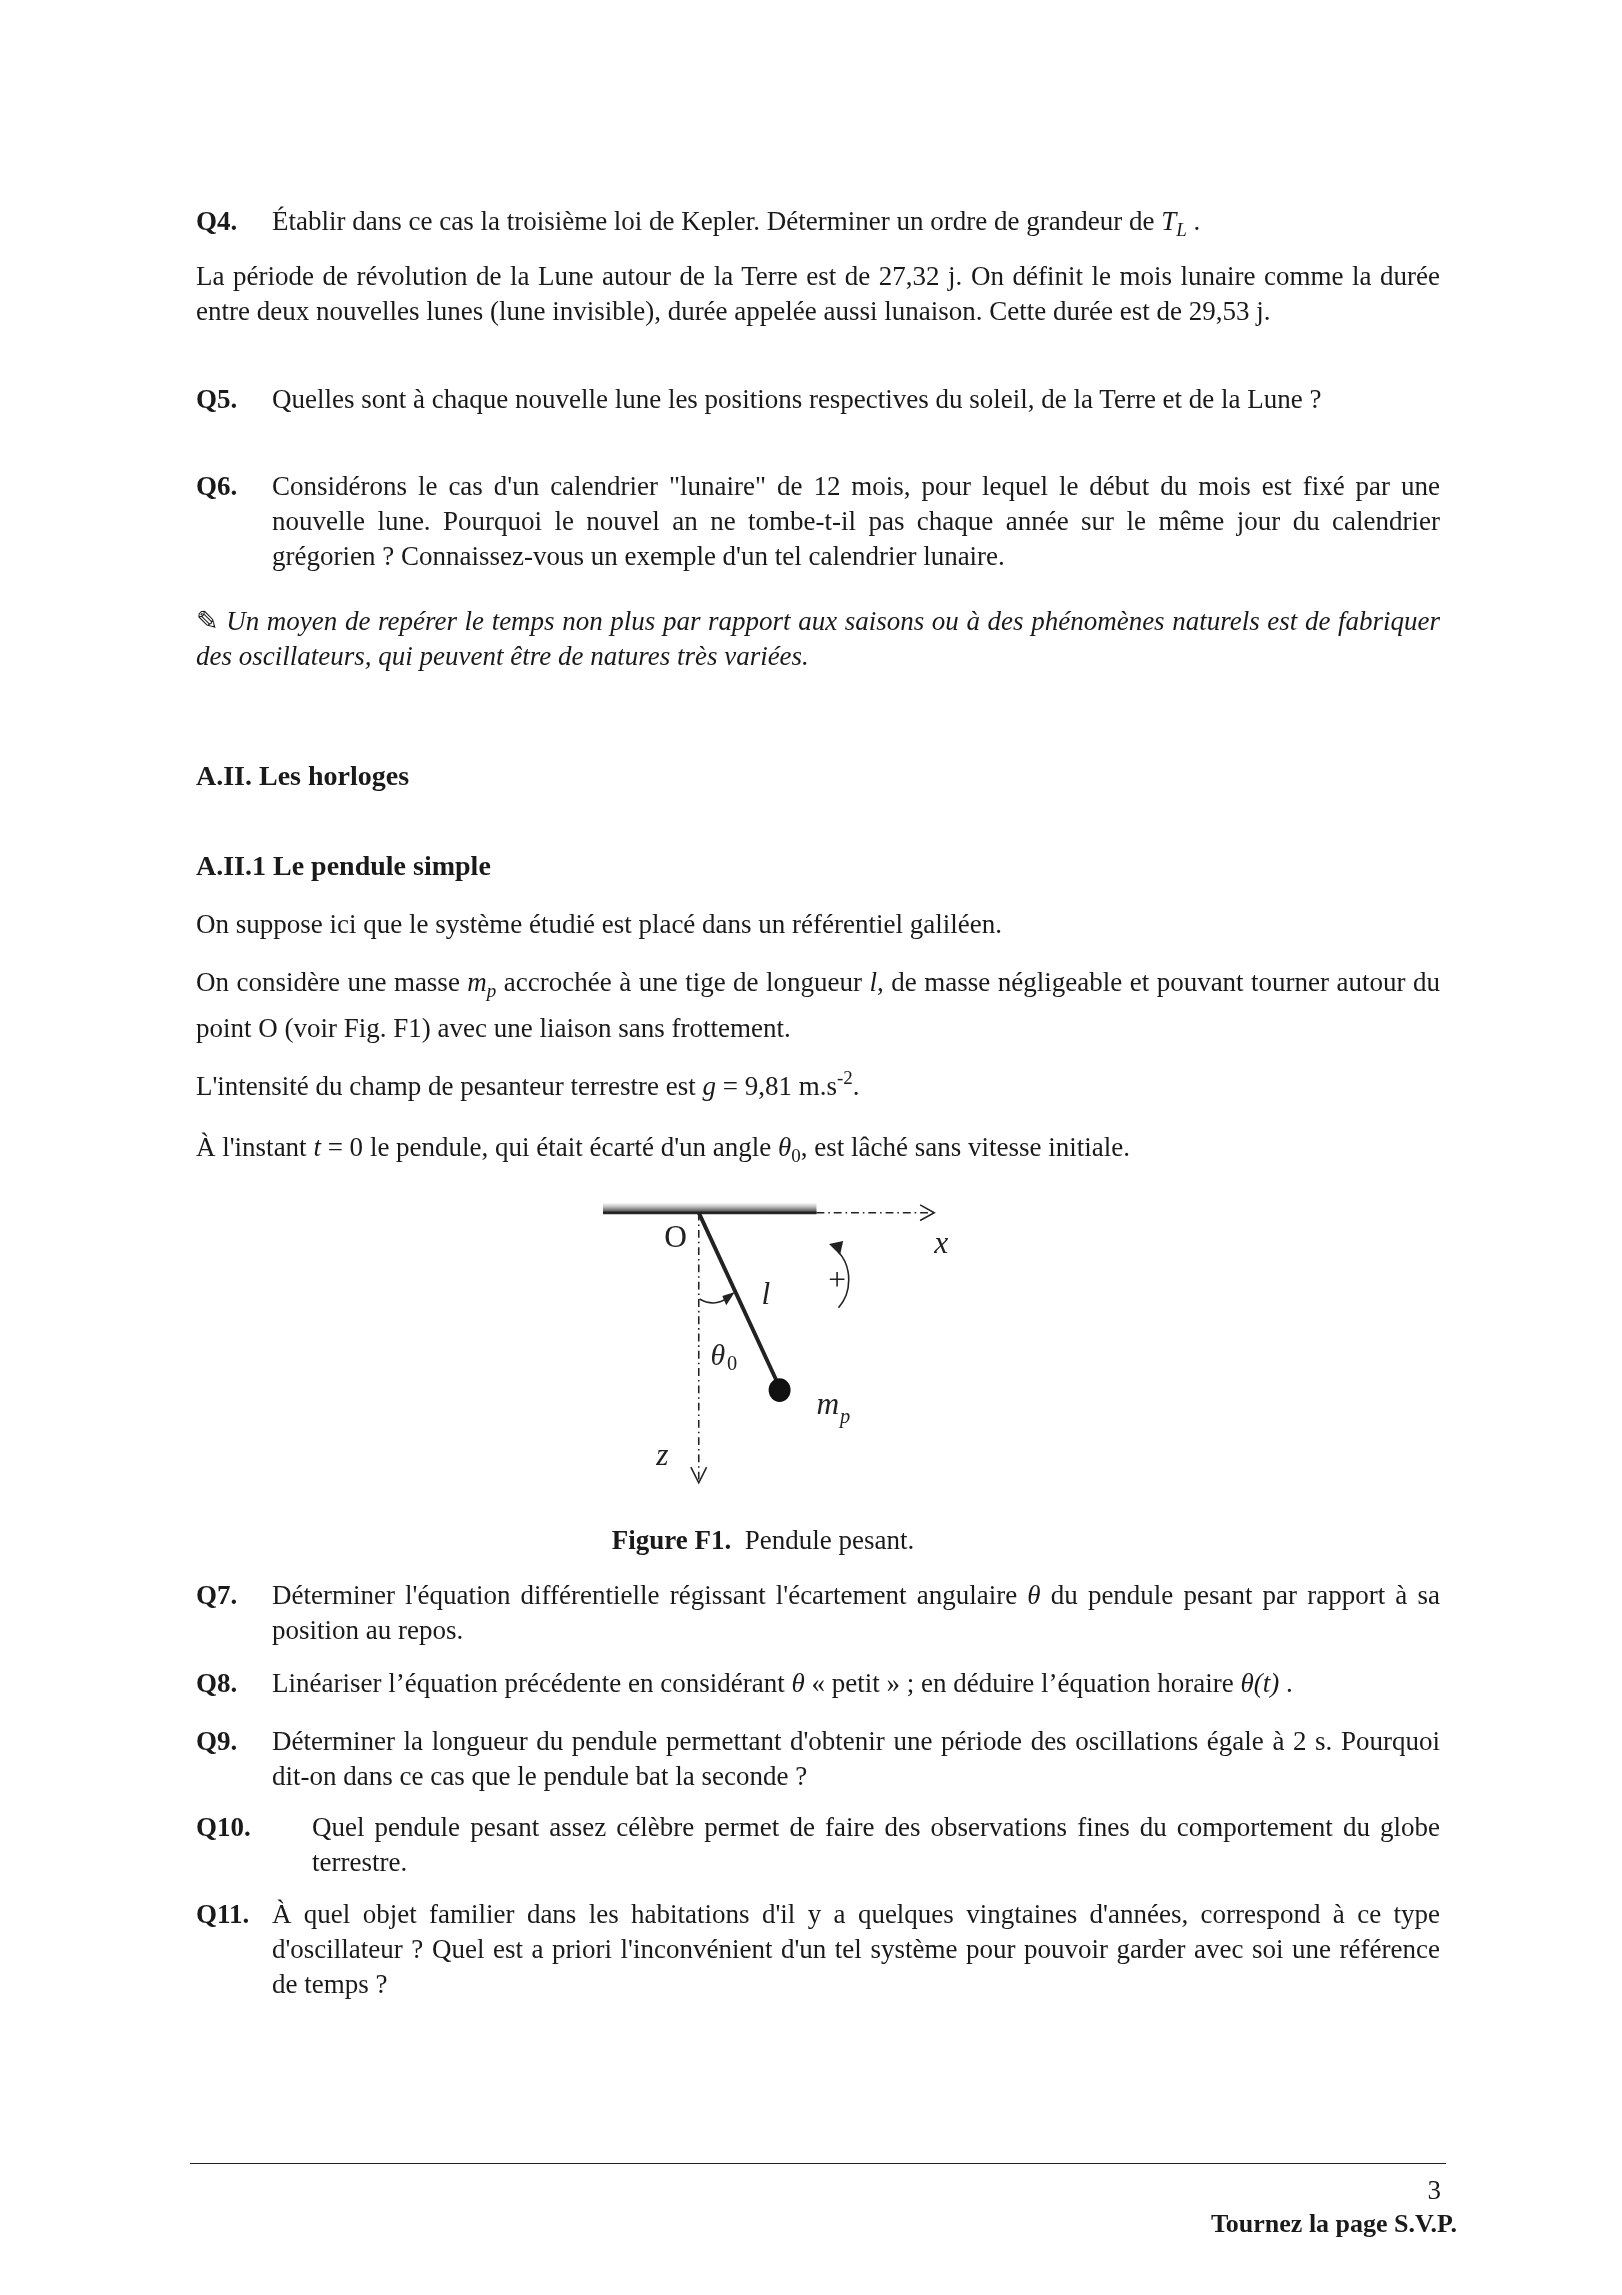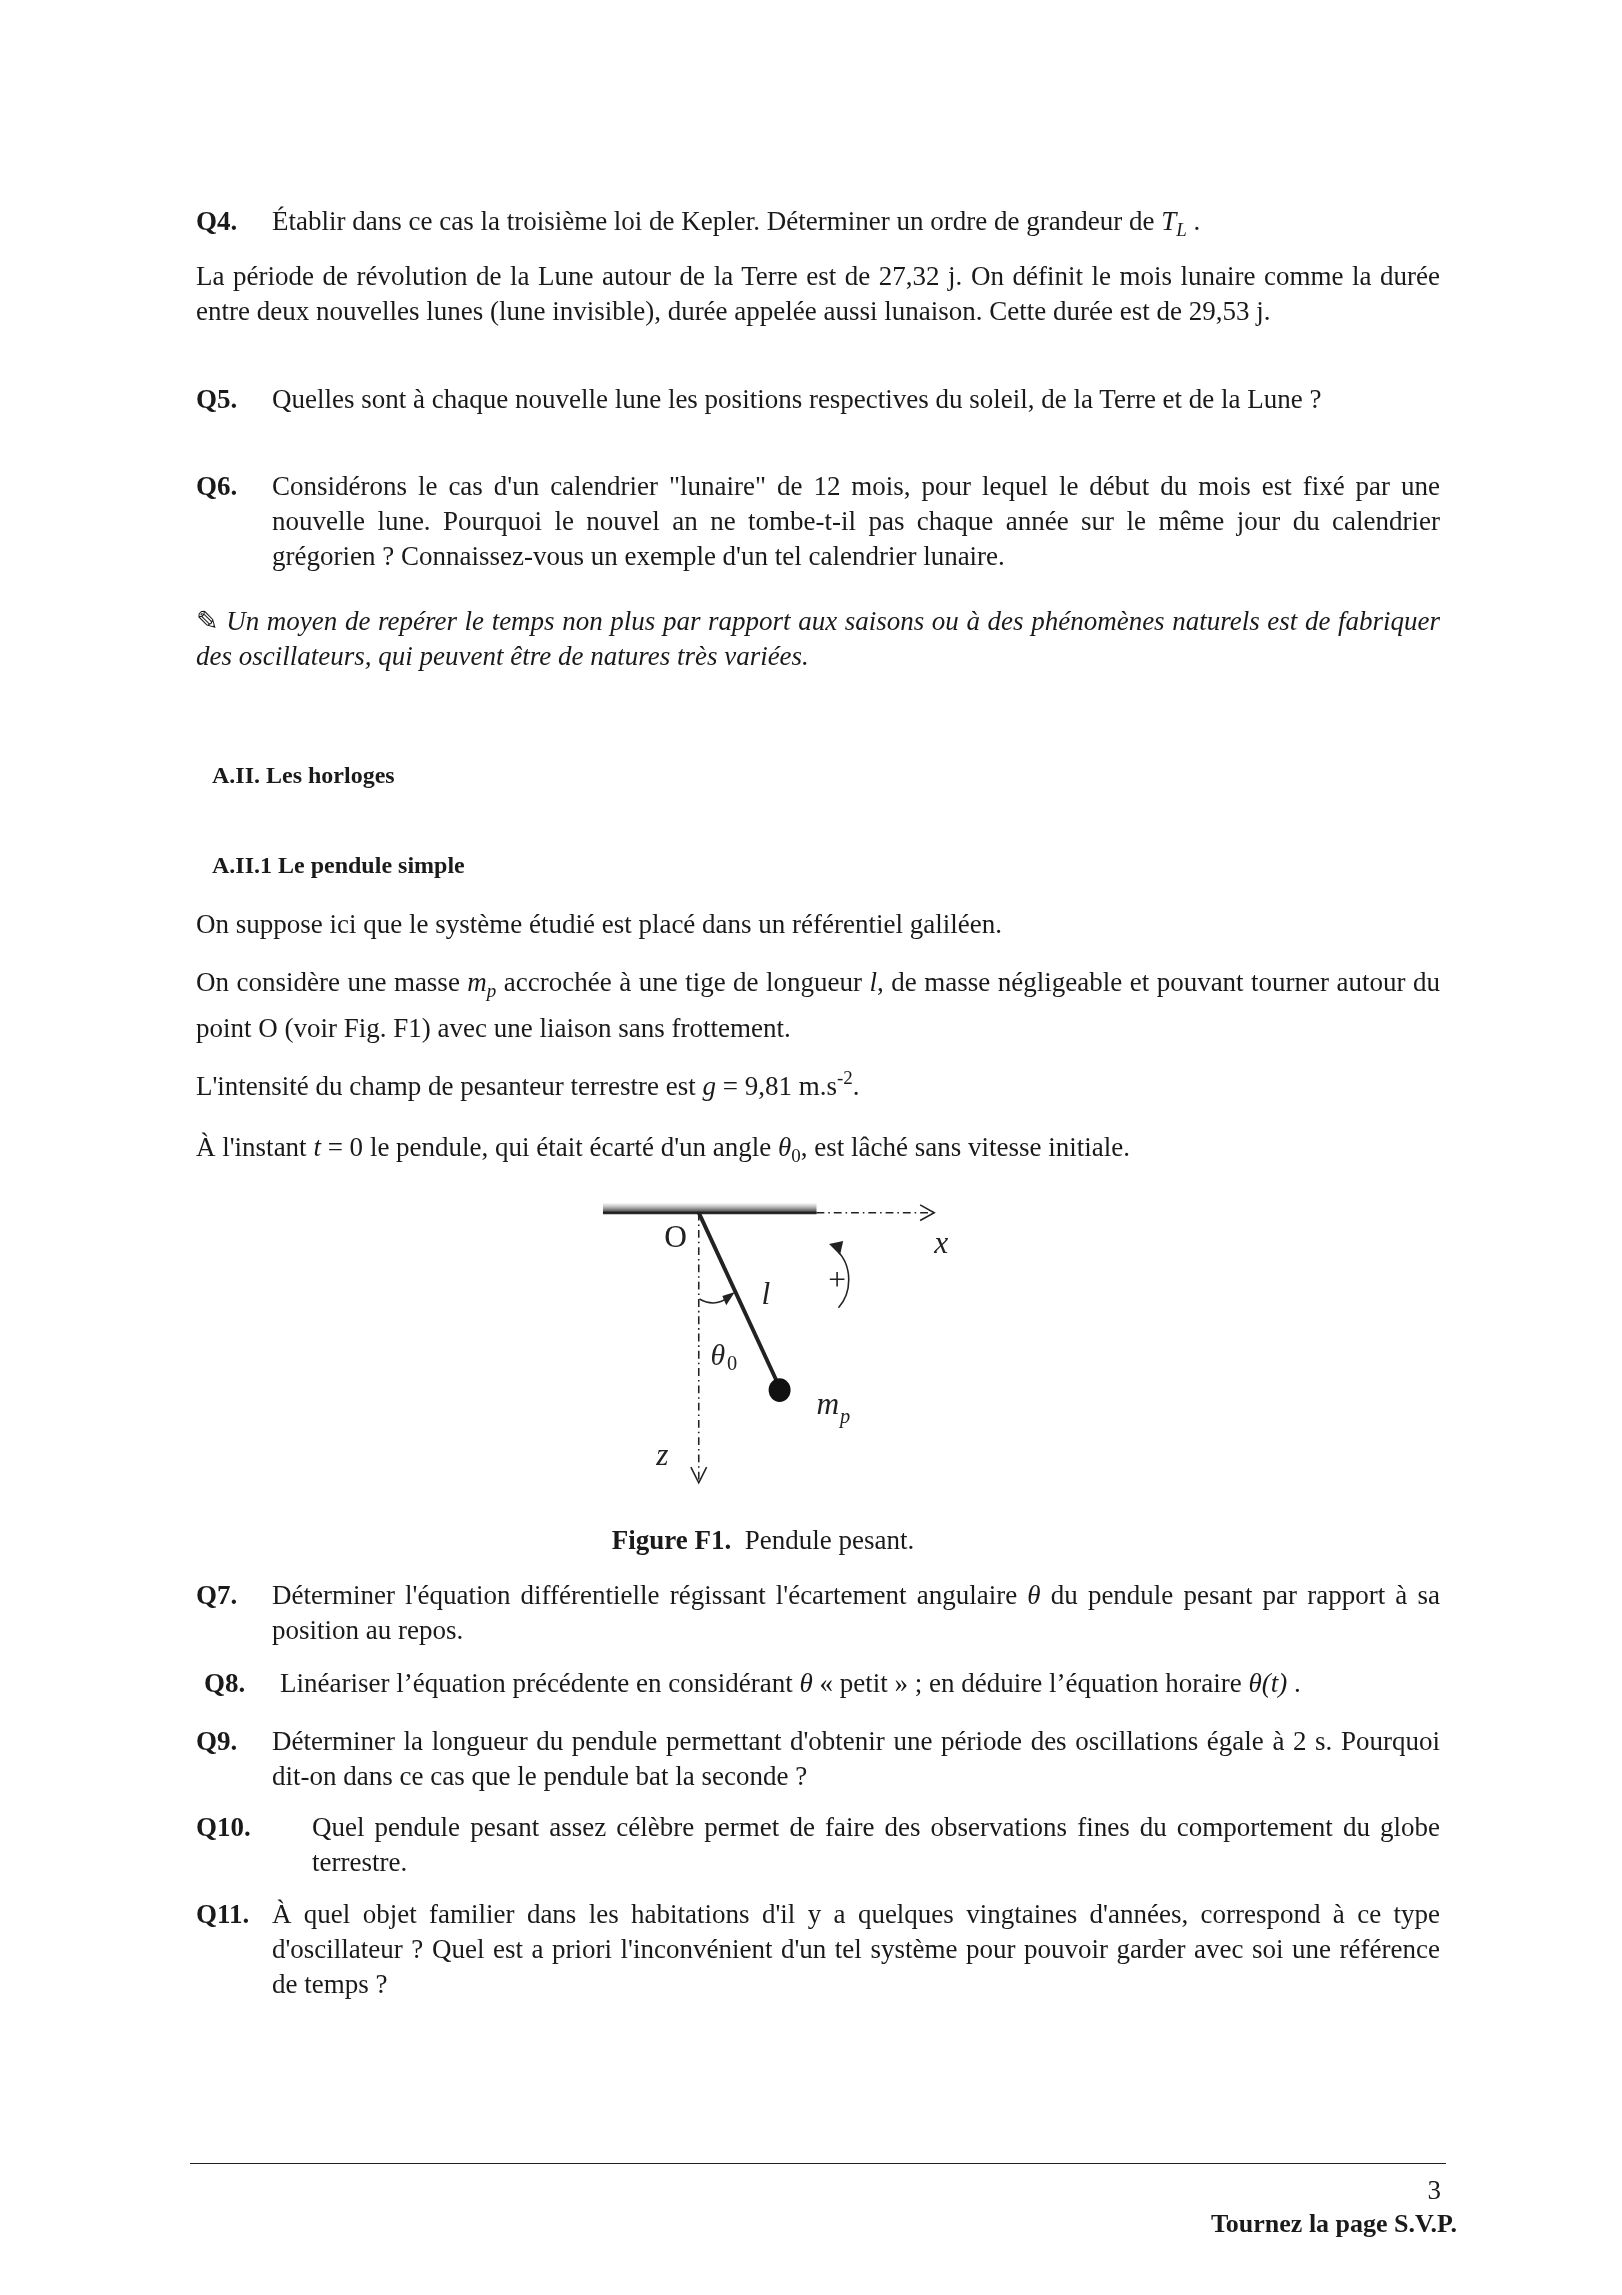--- a/index.html
+++ b/index.html
@@ -3,21 +3,21 @@
 <meta charset="utf-8">
 <style>
   html, body { margin:0; padding:0; background:#fff; }
   body { width:1623px; height:2295px; position:relative; overflow:hidden;
          font-family:"Liberation Serif","DejaVu Serif",serif; color:#1a1a1a; font-size:27px; line-height:35px; }
   .abs { position:absolute; }
   .para { position:absolute; left:196px; width:1244px; text-align:justify; }
   .q { position:absolute; left:196px; width:1244px; display:flex; }
   .q .qlabel { font-weight:bold; width:76px; flex:none; }
   .q .qtext { flex:1; text-align:justify; }
-  .heading { position:absolute; left:212px; font-weight:bold; font-size:24px;text-align:center; }
+  .heading { position:absolute; left:196px; font-weight:bold; font-size:28px;text-align:center; }
   .note { position:absolute; left:196px; width:1244px; font-style:italic; text-align:justify; }
   i.m { font-style:italic; }
   sub { font-size:19px; vertical-align:-6.3px; line-height:0; }
   sup { font-size:19px; vertical-align:11px; line-height:0; }
   .caption { position:absolute; left:0; width:1526px; text-align:center; top:1523px; }
   .caption b { font-weight:bold; }
   .rule { position:absolute; left:190px; width:1256px; top:2163px; height:0; border-top:1.6px solid #222; }
   .pagenum { position:absolute; right:182px; top:2173px; }
   .svp { position:absolute; right:166px; top:2206px; font-weight:bold; font-size:26px; }
 </style>
@@ -96,21 +96,21 @@
 
 <div class="caption">
   <b>Figure F1.</b>&nbsp; <span>Pendule pesant.</span>
 </div>
 
 <div class="q" style="top:1578px;">
   <span class="qlabel">Q7.</span>
   <span class="qtext"><span>Déterminer l'équation différentielle régissant l'écartement angulaire </span><i class="m">θ</i><span> du pendule pesant par rapport à sa position au repos.</span></span>
 </div>
 
-<div class="q" style="top:1666px;margin-left:8px;">
+<div class="q" style="top:1666px;">
   <span class="qlabel">Q8.</span>
   <span class="qtext"><span>Linéariser l’équation précédente en considérant </span><i class="m">θ</i><span> « petit » ; en déduire l’équation horaire </span><i class="m">θ(t)</i> <span>.</span></span>
 </div>
 
 <div class="q" style="top:1724px;">
   <span class="qlabel">Q9.</span>
   <span class="qtext">Déterminer la longueur du pendule permettant d'obtenir une période des oscillations égale à 2 s. Pourquoi dit-on dans ce cas que le pendule bat la seconde ?</span>
 </div>
 
 <div class="q" style="top:1810px;gap:40px;">

